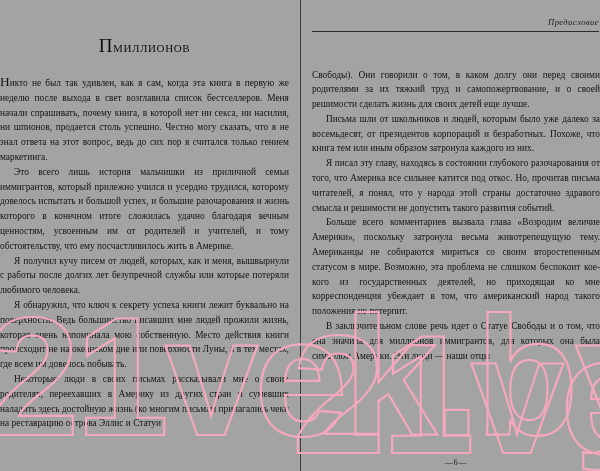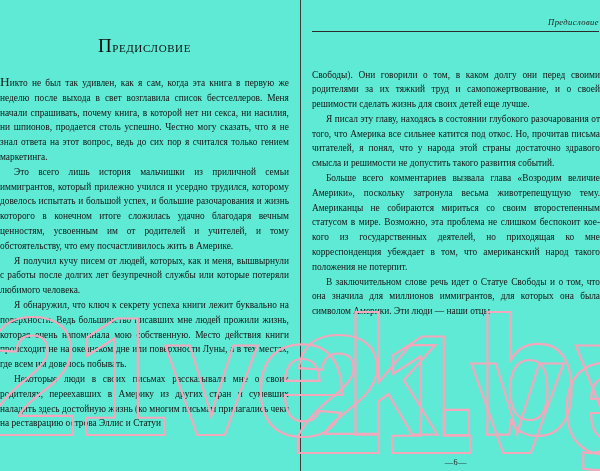--- a/index.html
+++ b/index.html
@@ -48,21 +48,21 @@
     font-size: 168px;
     letter-spacing: -4px;
   }
 
   
   .page {
     position: relative;
     box-sizing: border-box;
     width: 357px;
     height: 471px;
-    background: #5eead4;
+    background: #a3a3a3;
     z-index: 1;
   }
   .page-left {
     padding: 0 11px 0 0;
   }
   .page-right {
     padding: 0 0 0 11px;
     border-left: 1.2px solid #3c3c3c;
   }
 
@@ -136,40 +136,41 @@
   }
 </style>
 </head>
 <body>
 
 <div id="spread">
 
   <div class="page page-left">
     <div class="page-inner">
 
-      <h1 class="chapter-title"><span class="drop">П</span><span>редисловие</span></h1>
+      <h1 class="chapter-title"><span class="drop">П</span><span>миллионов</span></h1>
 
       <div class="body-text">
         <p class="firstpar"><span class="initial">Н</span><span>икто не был так удивлен, как я сам, когда эта книга в первую же неделю после выхода в свет возглавила список бестселлеров. Меня начали спрашивать, почему книга, в которой нет ни секса, ни насилия, ни шпионов, продается столь успешно. Честно могу сказать, что я не знал ответа на этот вопрос, ведь до сих пор я считался только гением маркетинга.</span></p>
         <p>Это всего лишь история мальчишки из приличной семьи иммигрантов, который прилежно учился и усердно трудился, которому довелось испытать и большой успех, и большие разочарования и жизнь которого в конечном итоге сложилась удачно благодаря вечным ценностям, усвоенным им от родителей и учителей, и тому обстоятельству, что ему посчастливилось жить в Америке.</p>
         <p>Я получил кучу писем от людей, которых, как и меня, вышвырнули с работы после долгих лет безупречной службы или которые потеряли любимого человека.</p>
         <p>Я обнаружил, что ключ к секрету успеха книги лежит буквально на поверхности. Ведь большинство писавших мне людей прожили жизнь, которая очень напоминала мою собственную. Место действия книги происходит не на океанском дне или поверхности Луны, а в тех местах, где всем им довелось побывать.</p>
         <p>Некоторые люди в своих письмах рассказывали мне о своих родителях, переехавших в Америку из других стран и сумевших наладить здесь достойную жизнь (ко многим письмам прилагались чеки на реставрацию острова Эллис и Статуи</p>
       </div>
 
     </div>
   </div>
 
   <div class="page page-right">
     <div class="page-inner">
 
       <div class="runhead">Предисловие</div>
 
       <div class="body-text">
         <p class="noindent">Свободы). Они говорили о том, в каком долгу они перед своими родителями за их тяжкий труд и самопожертвование, и о своей решимости сделать жизнь для своих детей еще лучше.</p>
+        <p>Письма шли от школьников и людей, которым было уже далеко за восемьдесят, от президентов корпораций и безработных. Похоже, что книга тем или иным образом затронула каждого из них.</p>
         <p>Я писал эту главу, находясь в состоянии глубокого разочарования от того, что Америка все сильнее катится под откос. Но, прочитав письма читателей, я понял, что у народа этой страны достаточно здравого смысла и решимости не допустить такого развития событий.</p>
         <p>Больше всего комментариев вызвала глава «Возродим величие Америки», поскольку затронула весьма животрепещущую тему. Американцы не собираются мириться со своим второстепенным статусом в мире. Возможно, эта проблема не слишком беспокоит кое-кого из государственных деятелей, но приходящая ко мне корреспонденция убеждает в том, что американский народ такого положения не потерпит.</p>
         <p>В заключительном слове речь идет о Статуе Свободы и о том, что она значила для миллионов иммигрантов, для которых она была символом Америки. Эти люди — наши отцы</p>
       </div>
 
       <div class="folio">—6—</div>
     </div>
   </div>
 
 </div>

